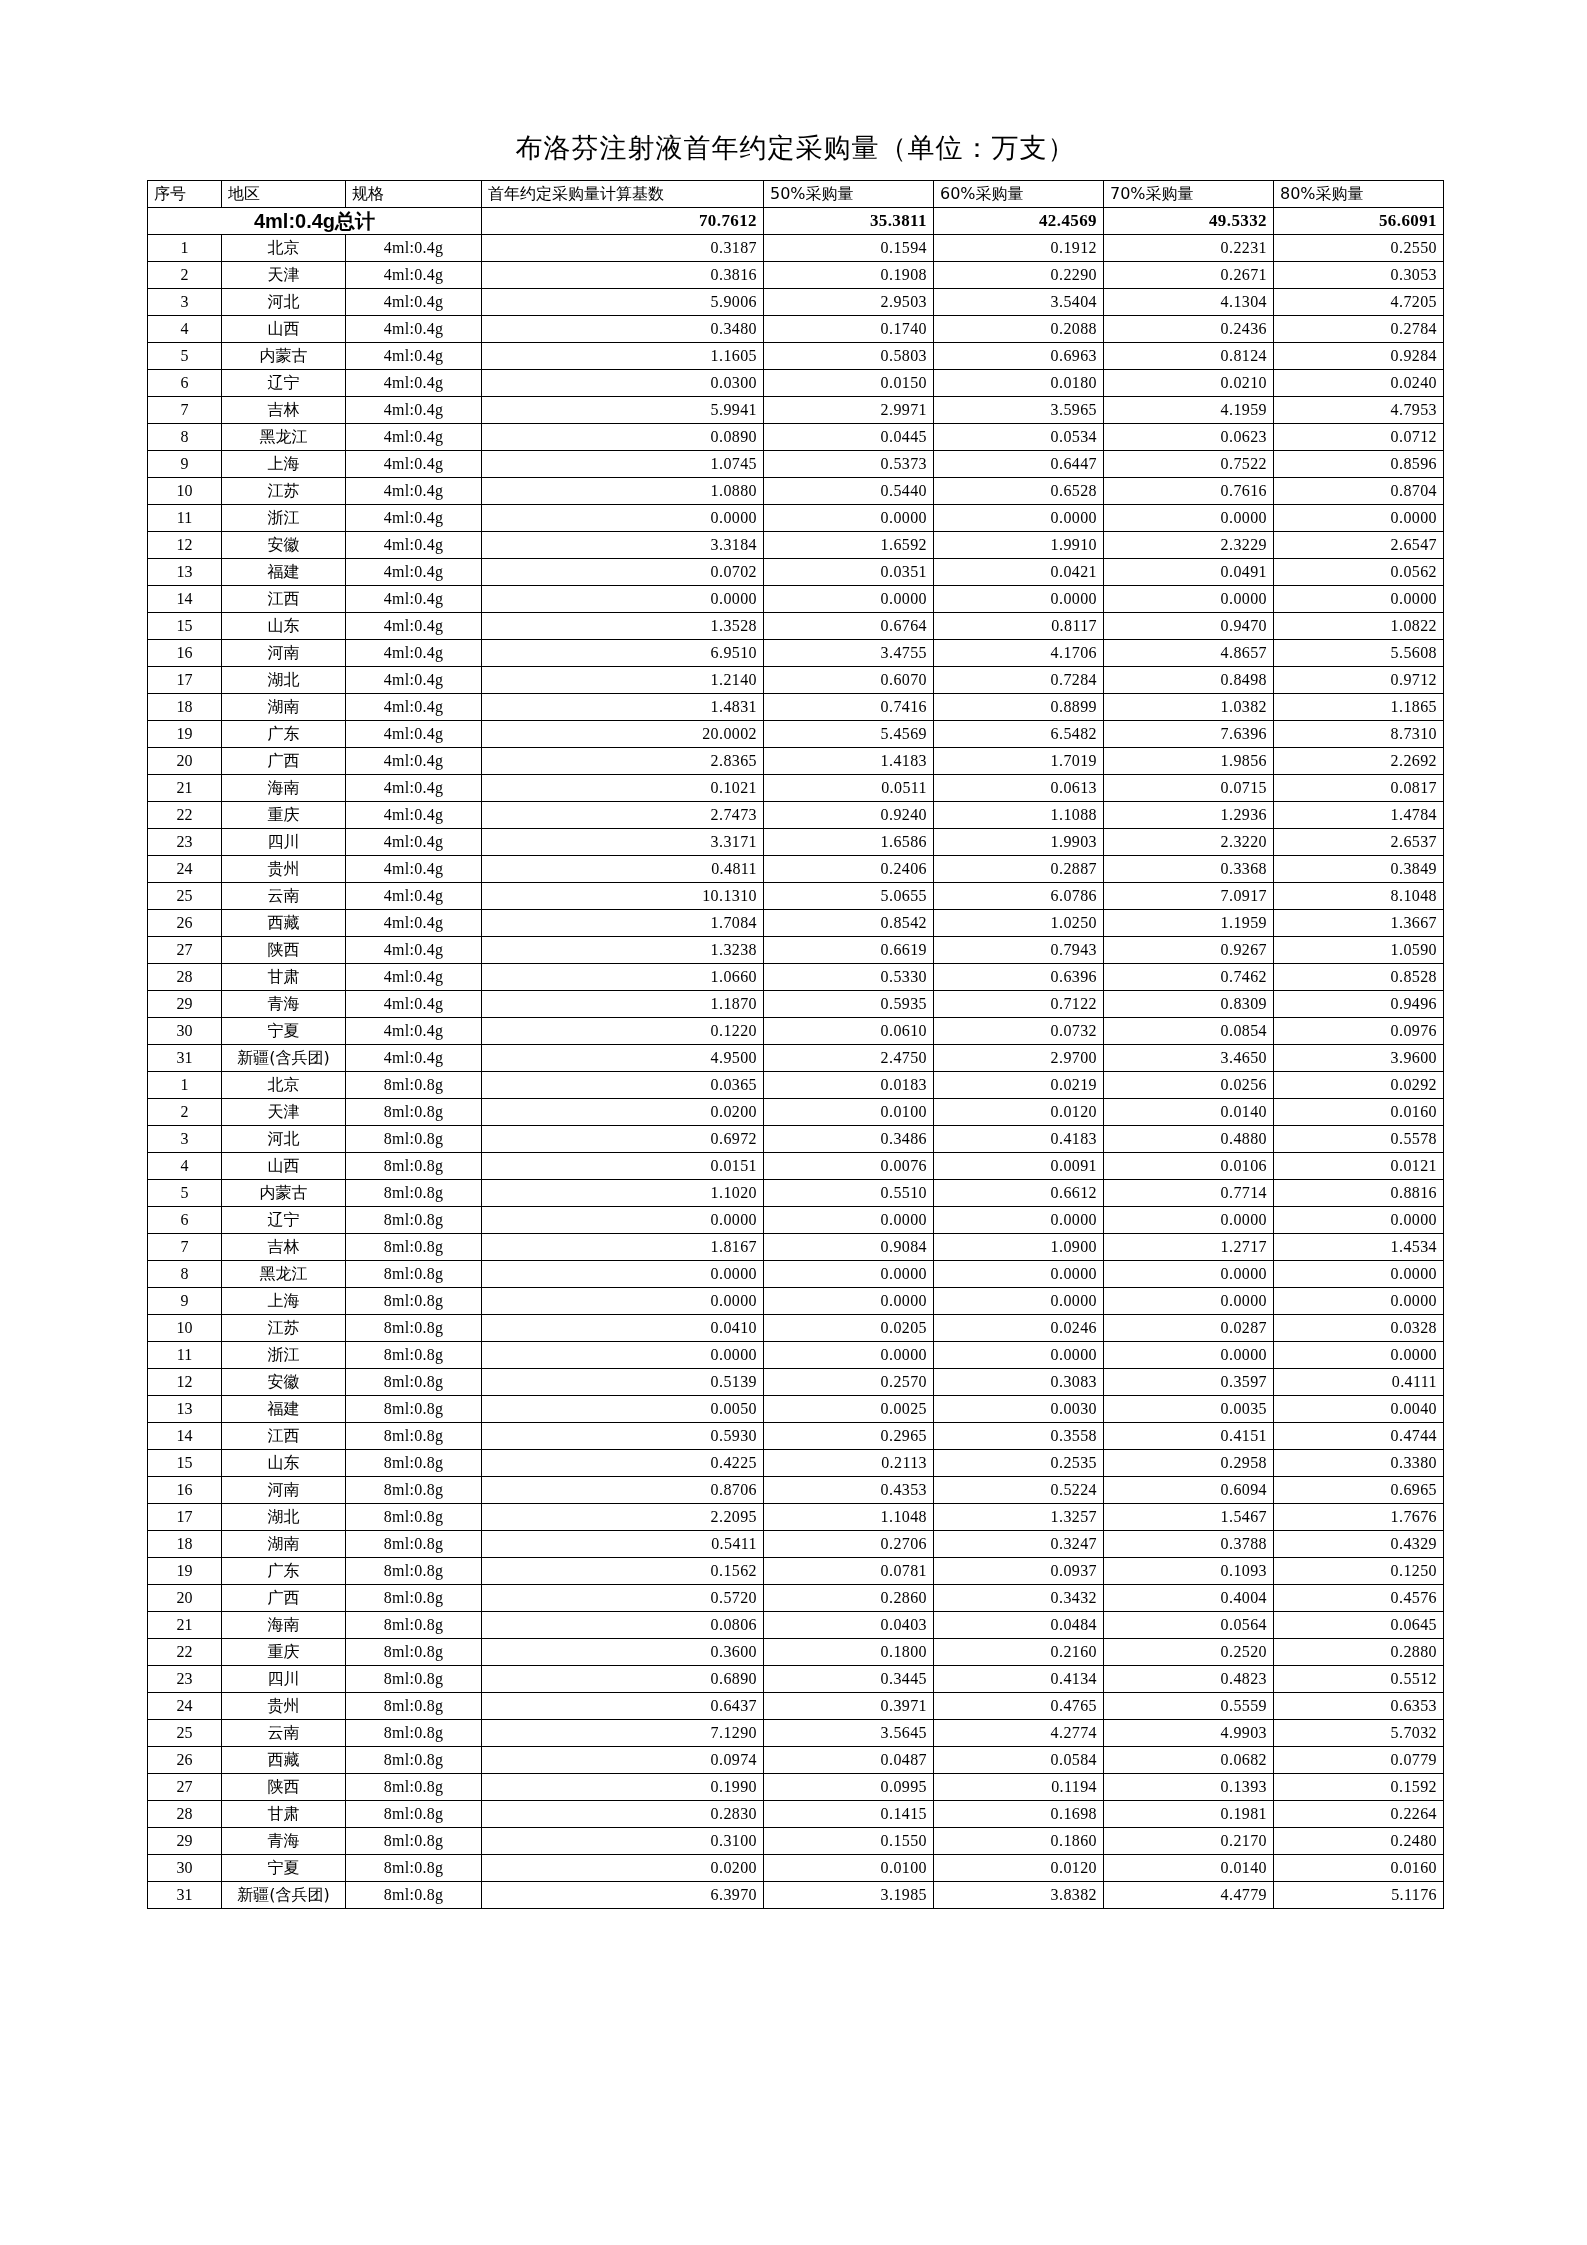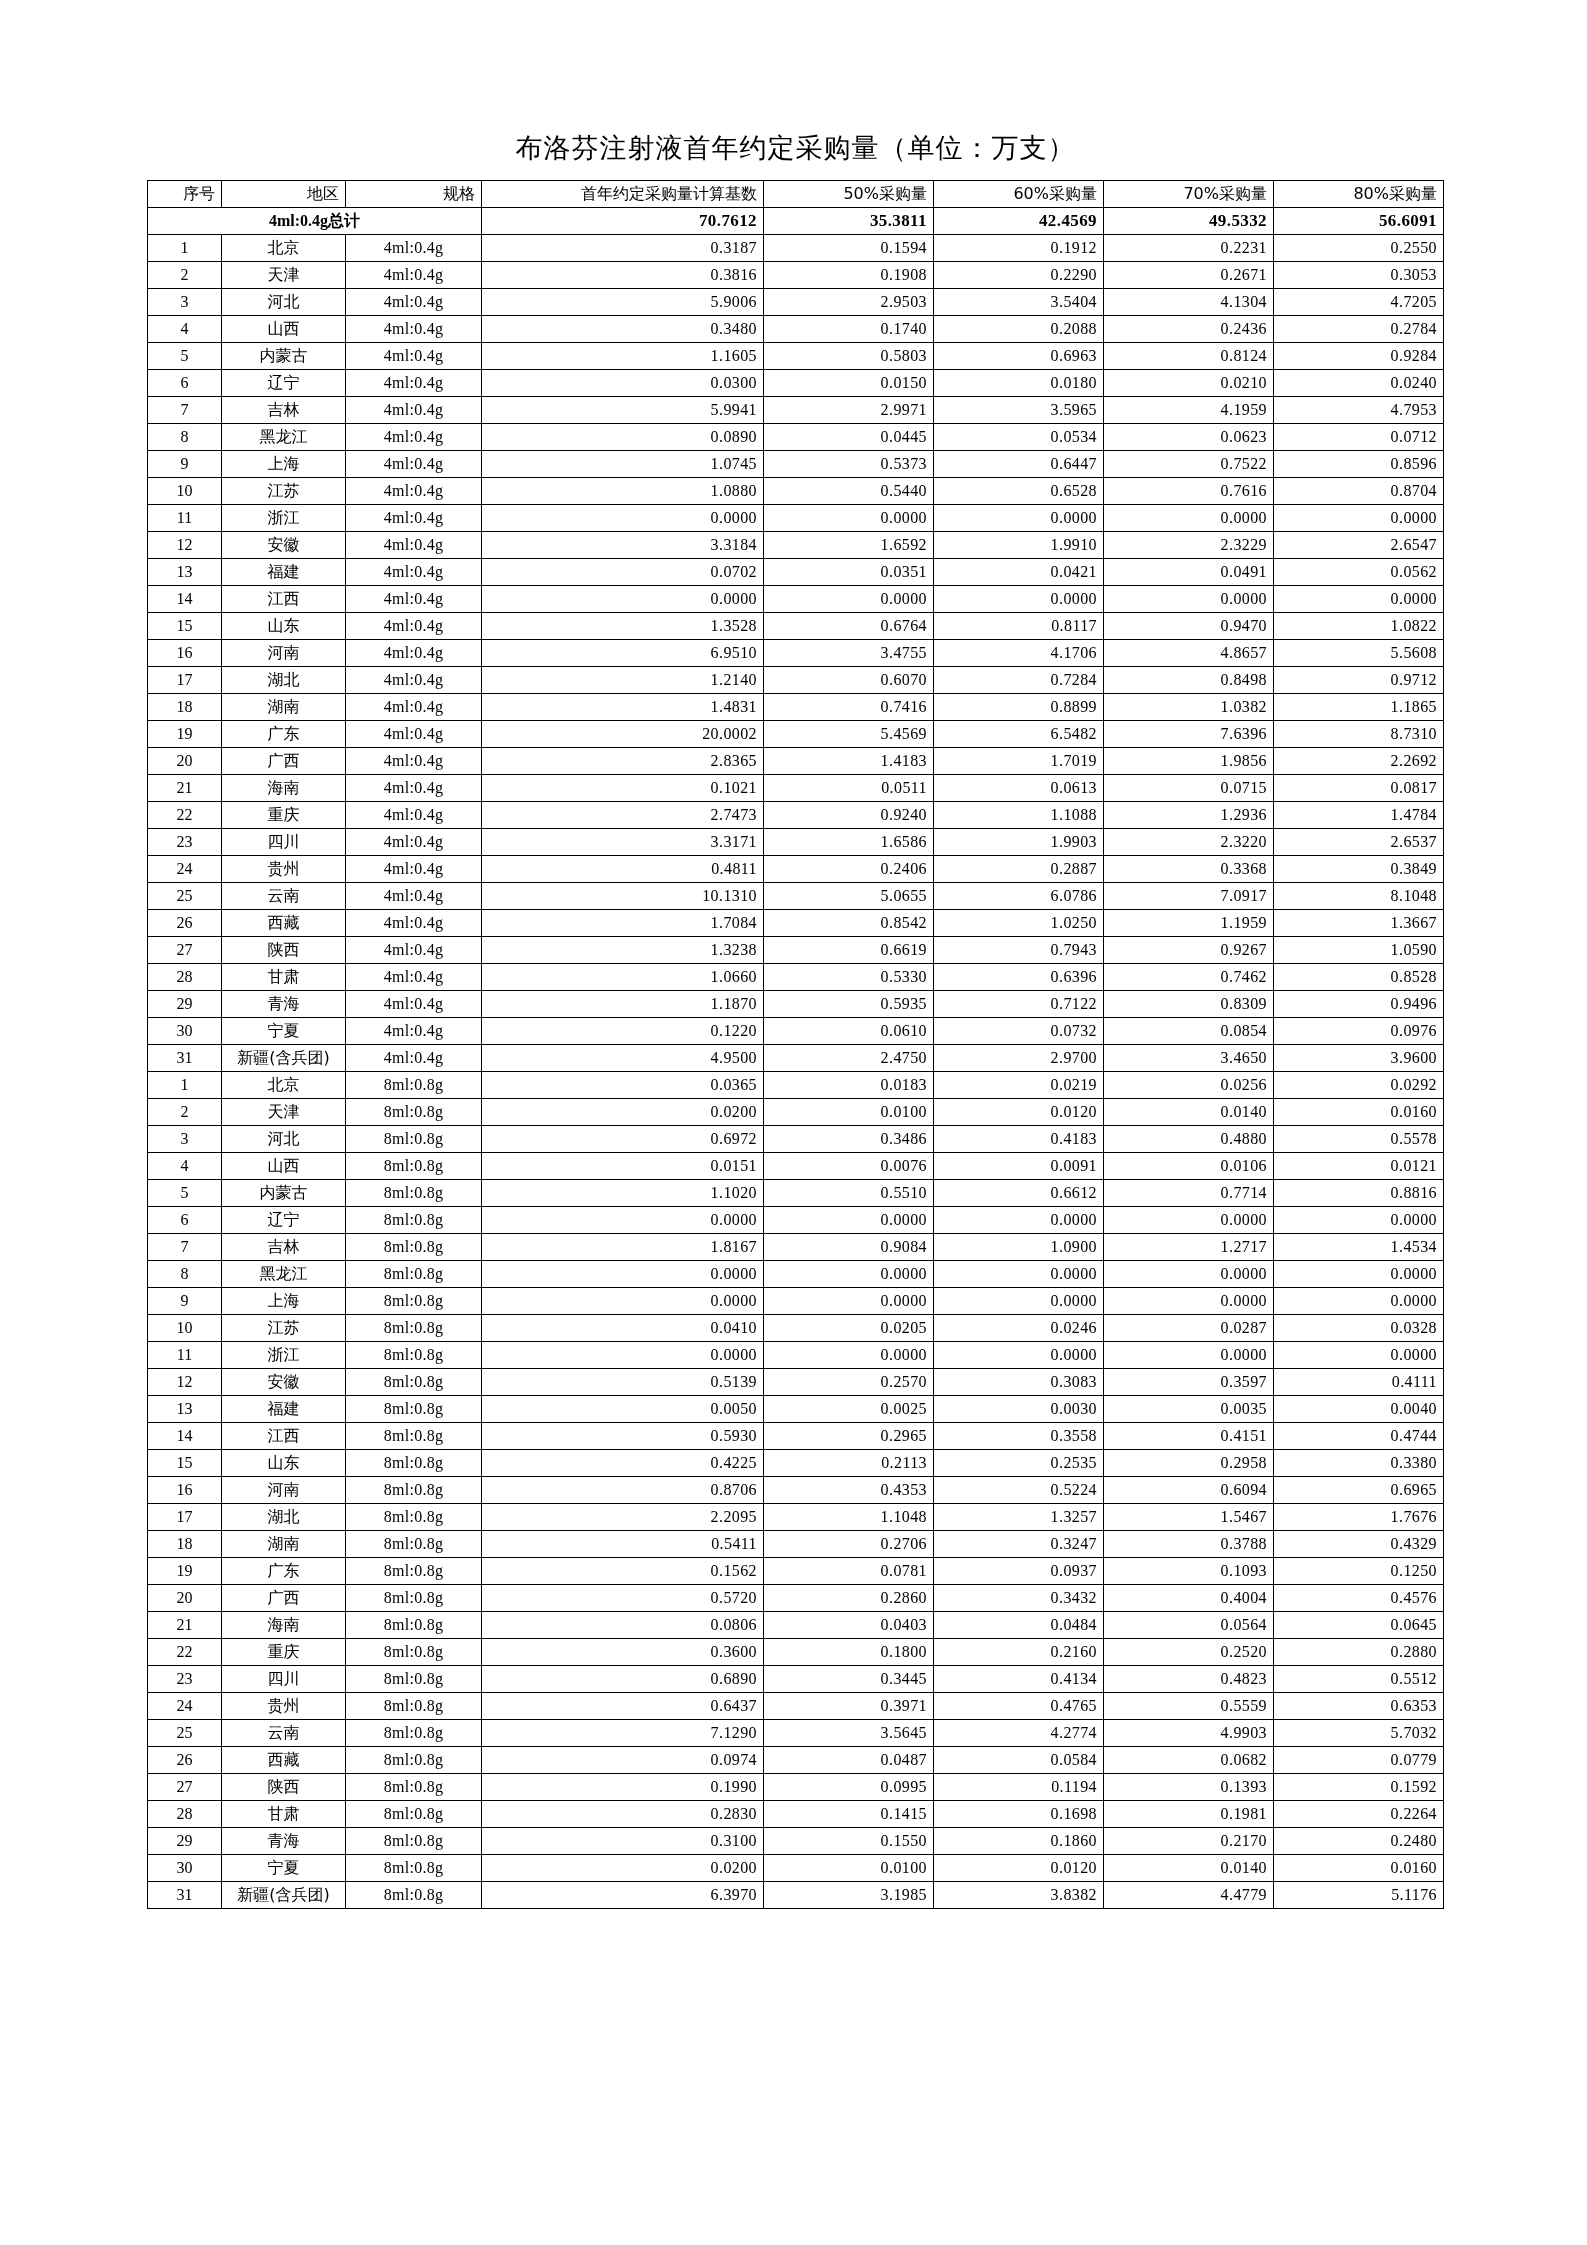--- a/index.html
+++ b/index.html
@@ -47,21 +47,21 @@
     white-space: nowrap;
   }
   
   col.c-idx   { width: 74px; }
   col.c-area  { width: 124px; }
   col.c-spec  { width: 136px; }
   col.c-base  { width: 282px; }
   col.c-p     { width: 170px; }
 
   thead td {
-    text-align: right;
+    text-align: left;
     font-family: "DejaVu Sans", sans-serif;
     font-size: 16px;
   }
   .num {
     text-align: right;
     font-family: "Liberation Serif", serif;
     font-size: 17px;
     letter-spacing: 0.4px;
     padding-right: 9px;
   }
@@ -75,23 +75,23 @@
     font-size: 16px;
     text-align: center;
     letter-spacing: 0.3px;
   }
   .idx {
     font-family: "Liberation Serif", serif;
     font-size: 16px;
     text-align: center;
   }
   tr.subtotal td {
-    font-family: Liberation Serif, serif;
+    font-family: Liberation Sans, sans-serif;
     font-weight: bold;
-    font-size: 16px;
+    font-size: 20px;
   }
   tr.subtotal td.label {
     text-align: center;
   }
   tr.subtotal td.num {
     font-family: "Liberation Serif", serif;
     font-weight: bold;
     font-size: 17px;
   }
 </style>

